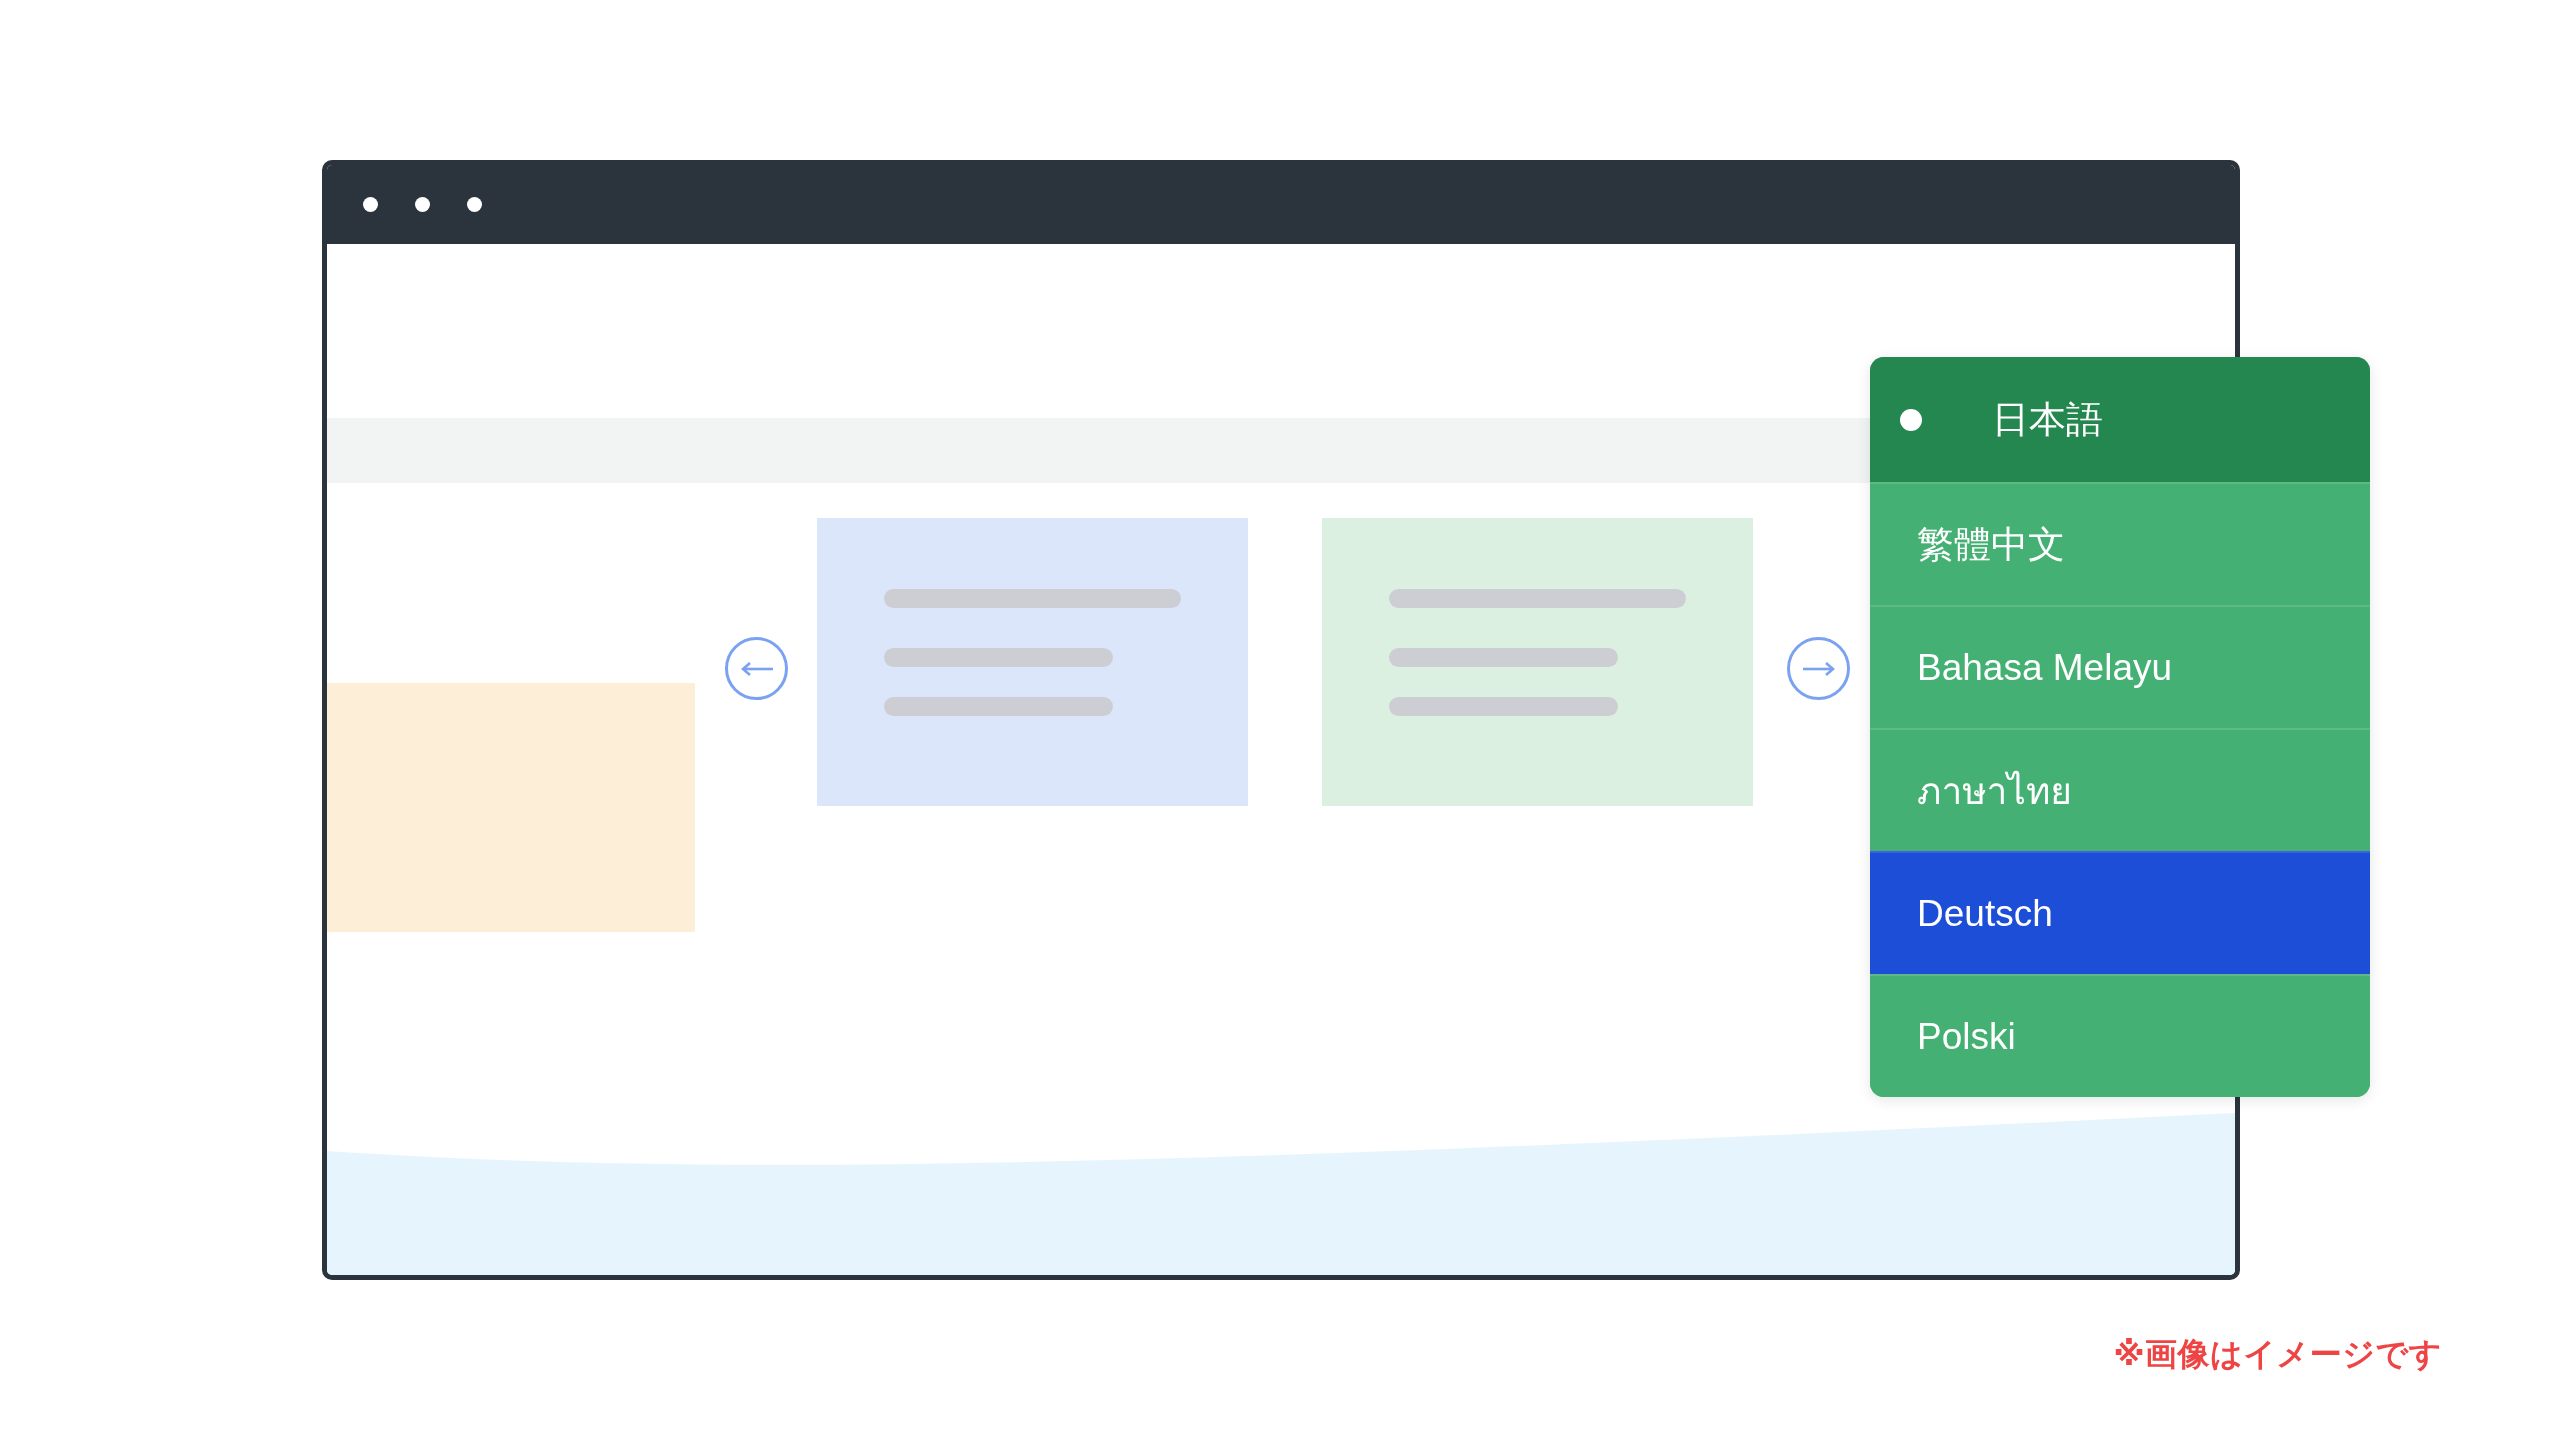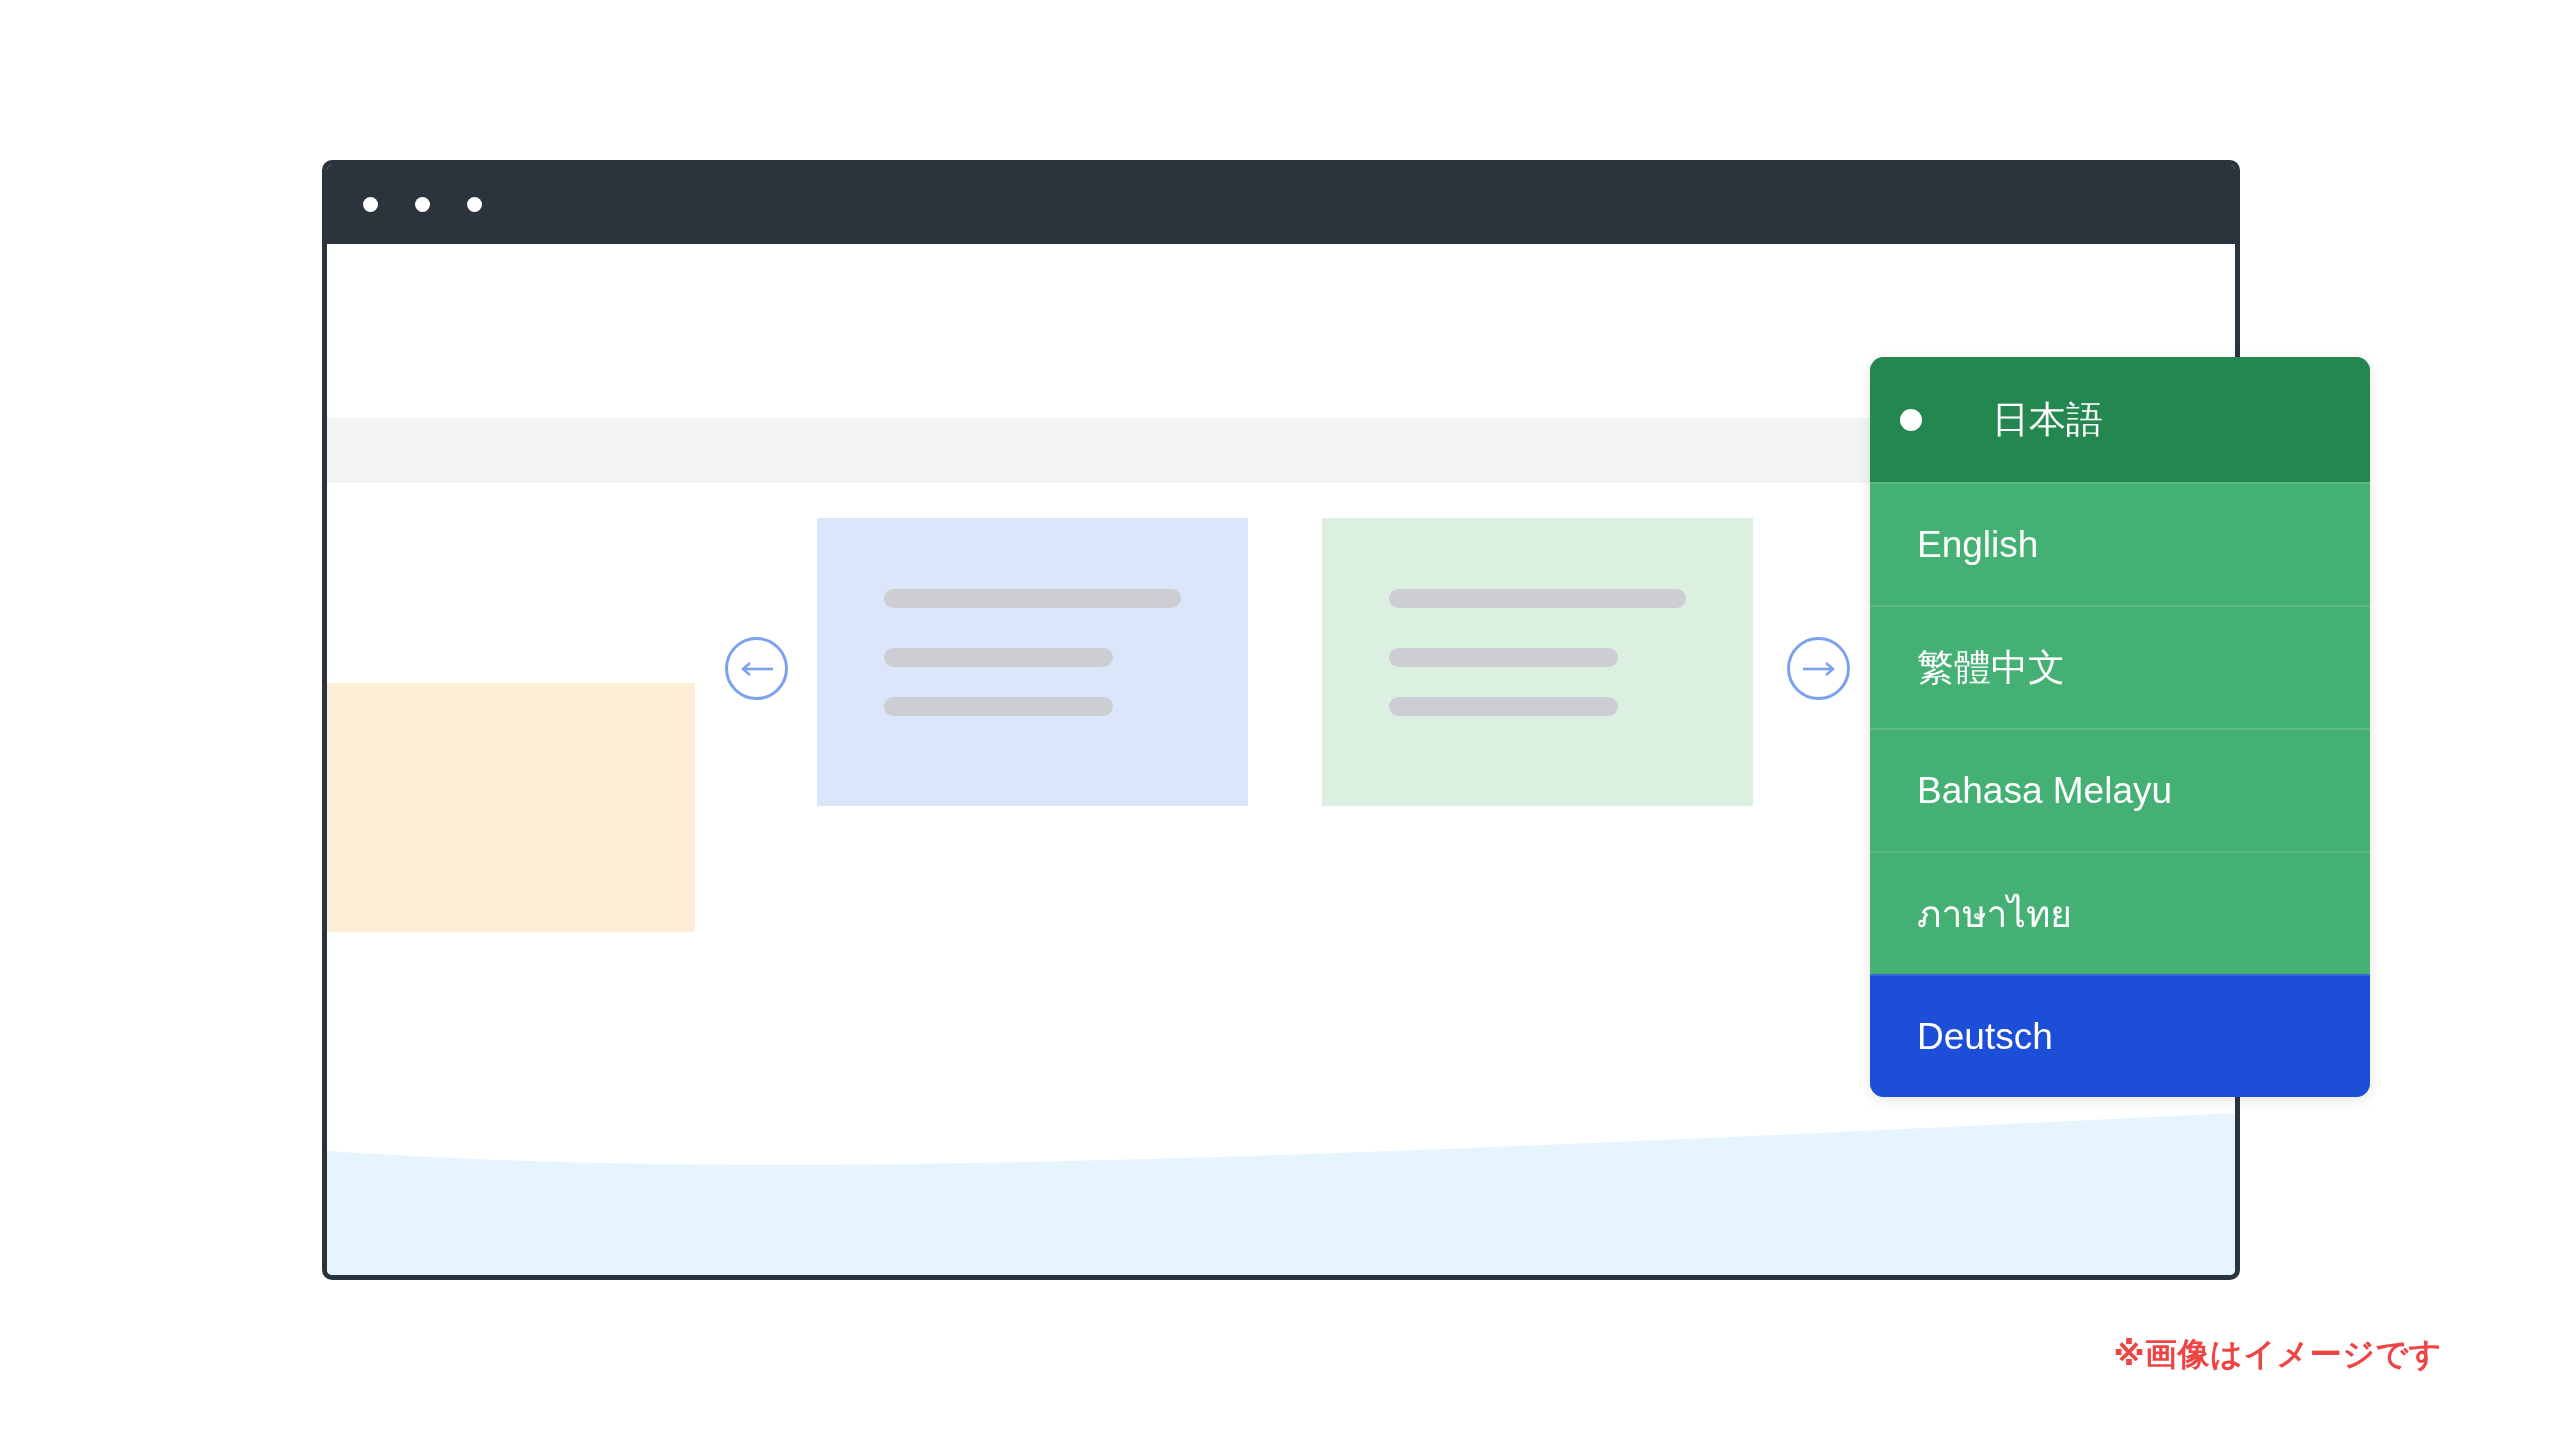--- a/index.html
+++ b/index.html
@@ -279,29 +279,29 @@
   </div>
 
 </div>
 
 <div id="language-menu">
   <div class="lang-item selected" style="background: rgb(35, 135, 79);">
     <span class="lang-bullet"></span>
     <span>日本語</span>
   </div>
   <div class="lang-item" style="background: rgb(69, 176, 115);">
-    <span>English</span>
-  </div>
-  <div class="lang-item" style="background: rgb(69, 176, 115);">
     <span>繁體中文</span>
   </div>
   <div class="lang-item" style="background: rgb(69, 176, 115);">
     <span>Bahasa Melayu</span>
   </div>
   <div class="lang-item" style="background: rgb(69, 176, 115);">
     <span>ภาษาไทย</span>
   </div>
   <div class="lang-item" style="background: #1d4ed8;">
     <span>Deutsch</span>
   </div>
+  <div class="lang-item" style="background: rgb(69, 176, 115);">
+    <span>Polski</span>
+  </div>
 </div>
 
 <div id="caption">※画像はイメージです</div>
 
 </body></html>

